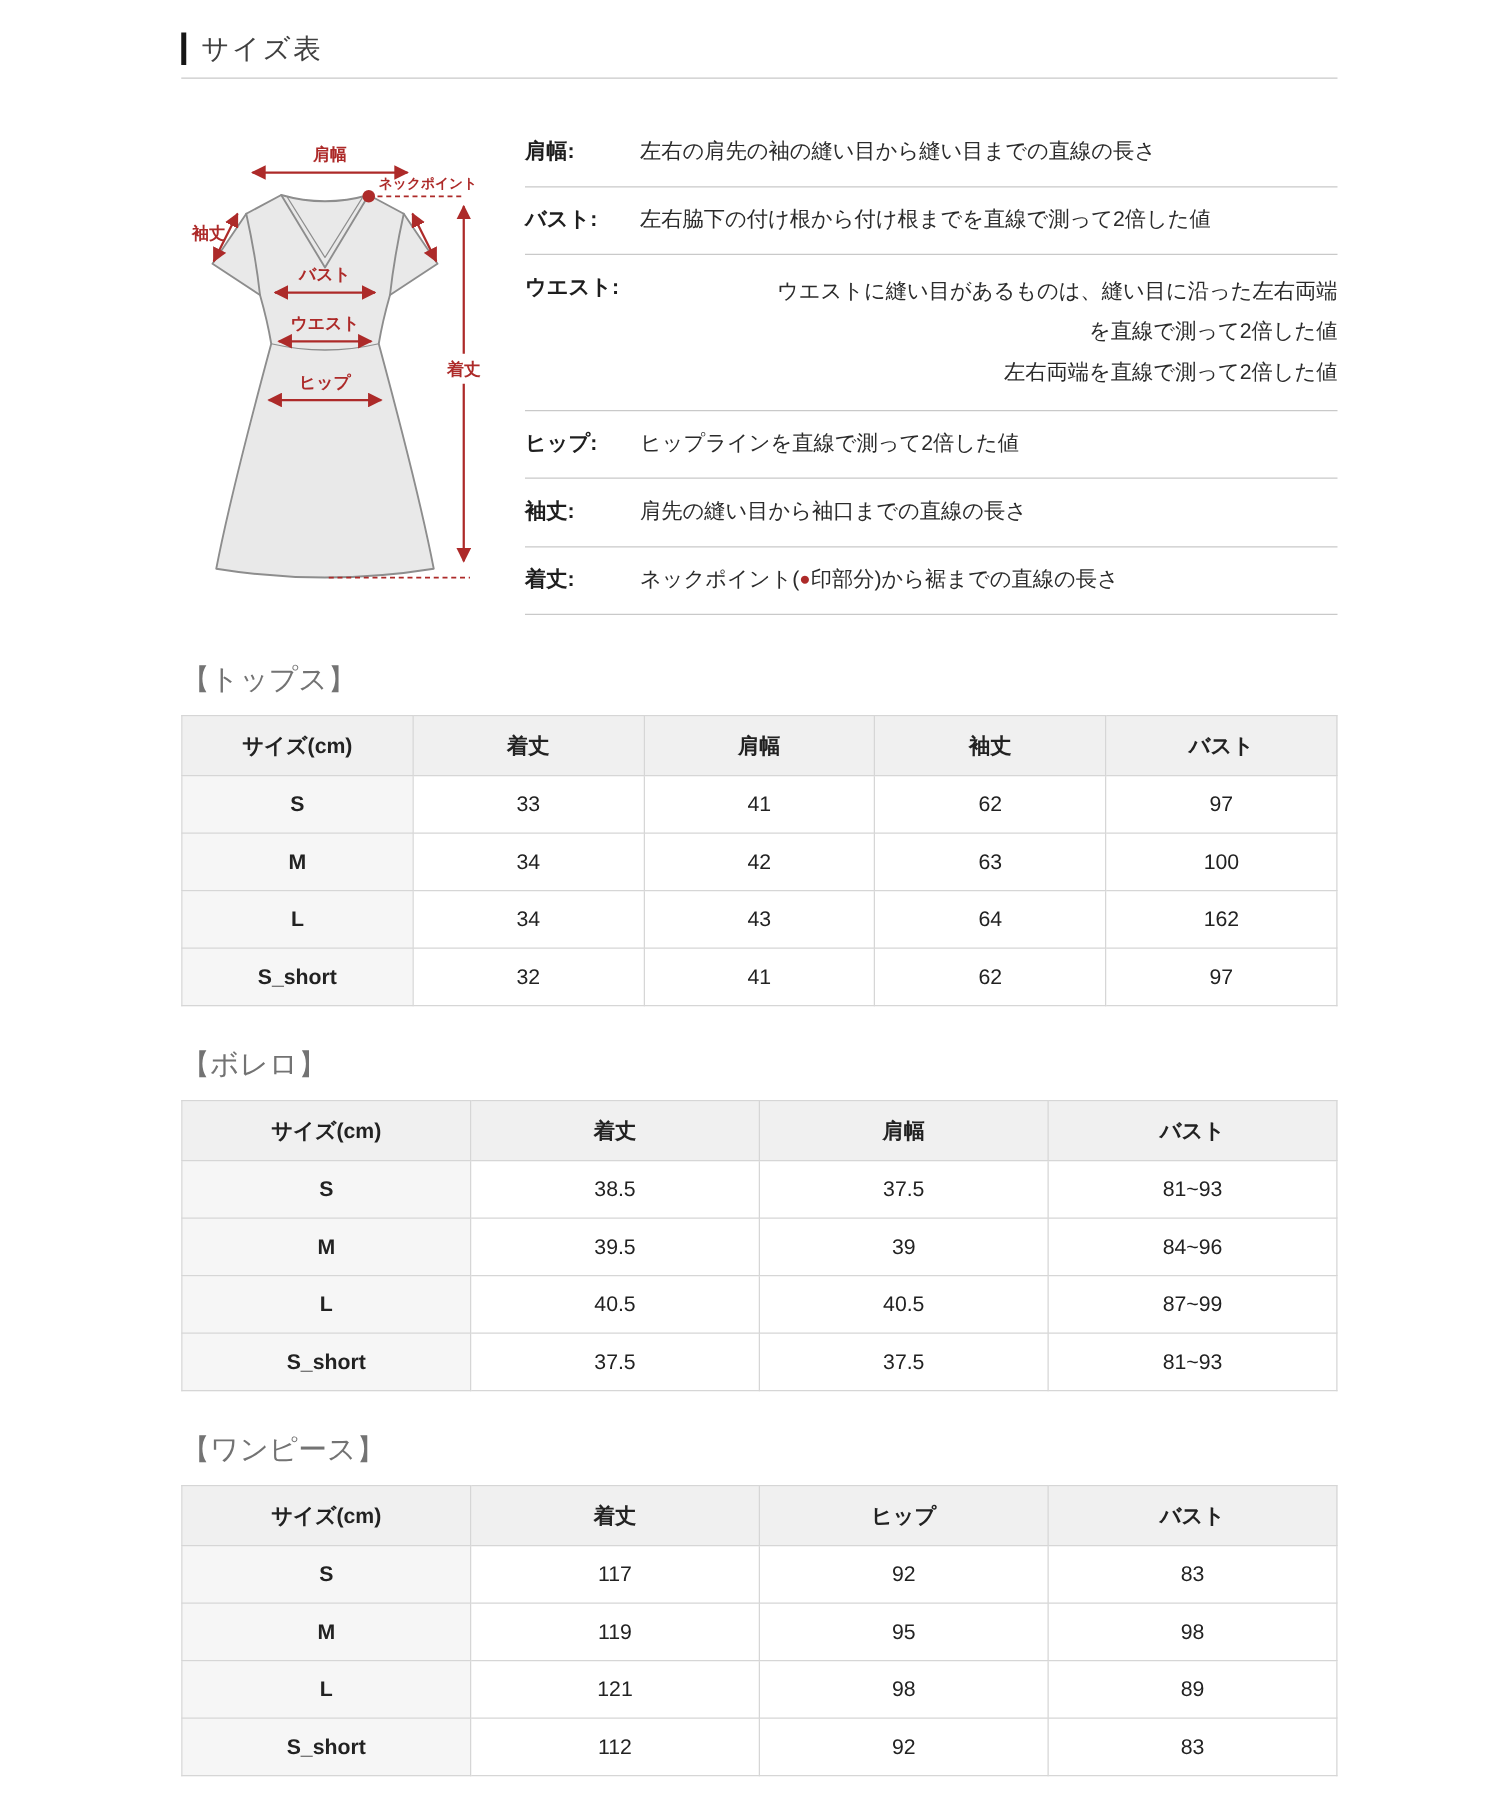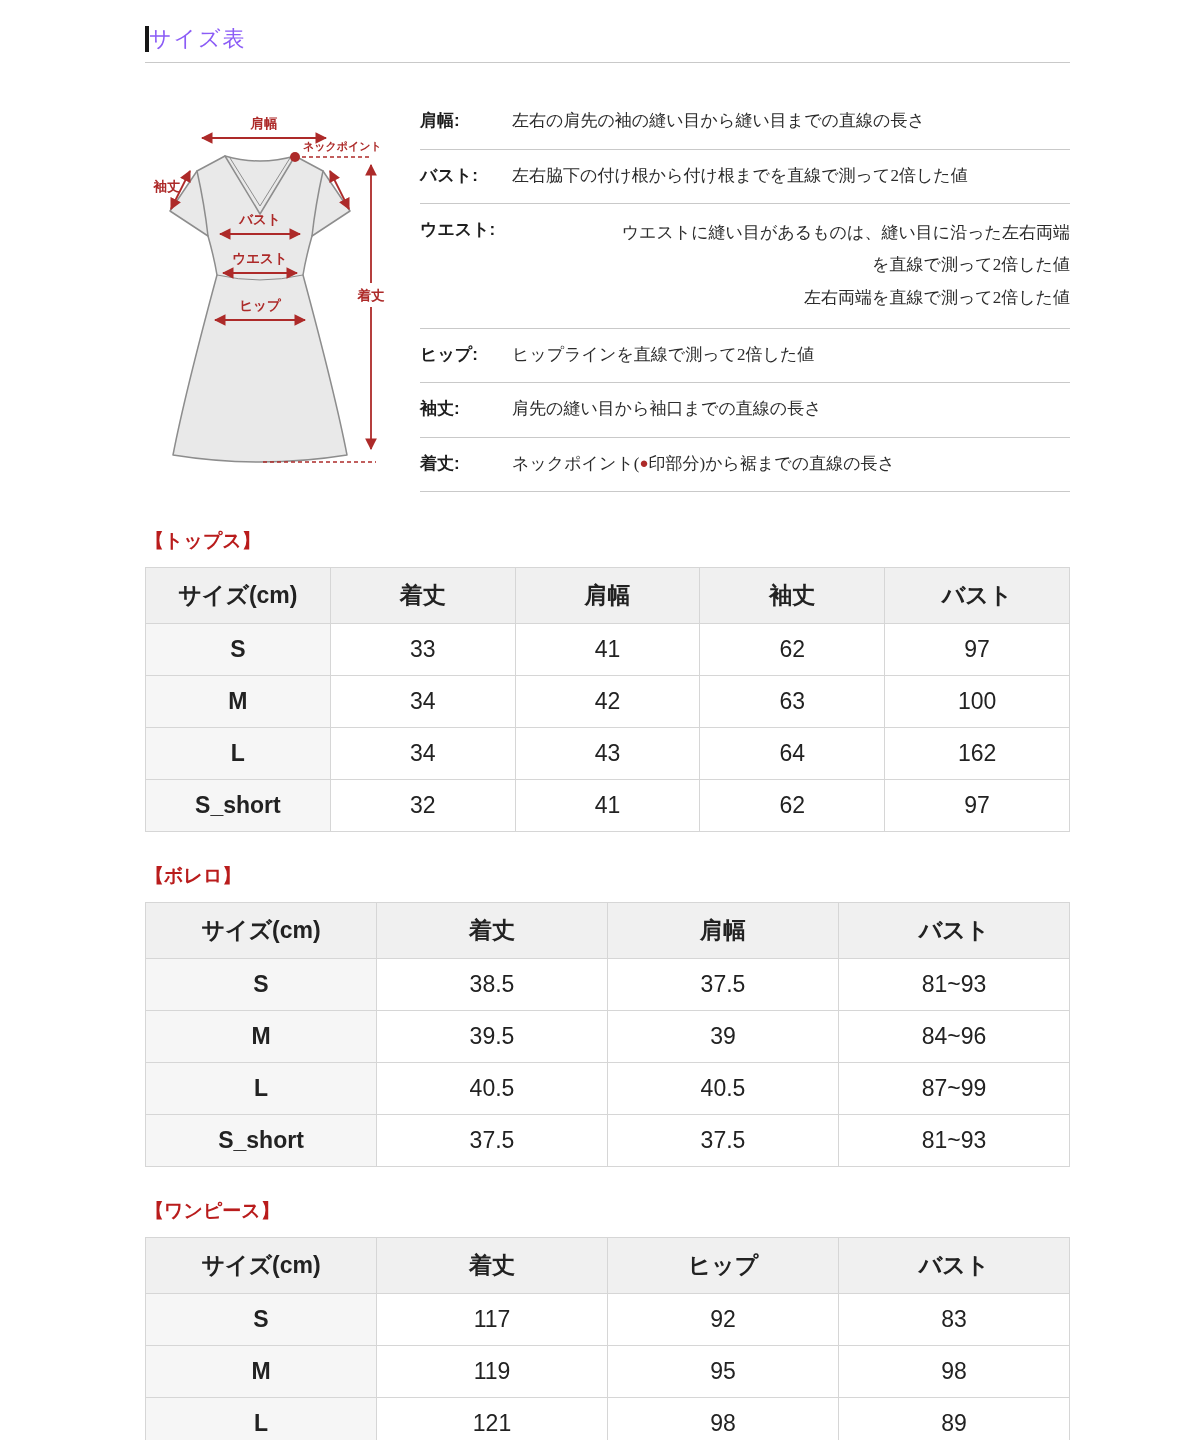--- a/index.html
+++ b/index.html
@@ -8,45 +8,45 @@
     font-family: "Liberation Sans", "DejaVu Sans", sans-serif;
     color: #222;
     -webkit-font-smoothing: antialiased;
   }
   .page { padding: 26px 130px 25px 145px; }
 
   
   .page-header { border-bottom: 1px solid #c9c9c9; padding-bottom: 10px; }
   .page-title {
     margin: 0; font-size: 22px; font-weight: 400; letter-spacing: 2px;
-    border-left: 4px solid #161616; line-height: 1.2; color: #8b5cf6;
+    border-left: 4px solid #161616; padding-left: 12px; line-height: 1.2; color: #404040;
   }
 
   
   .measure-section { display: flex; margin-top: 40px; }
   .diagram { width: 275px; flex: 0 0 275px; }
   .defs { flex: 1; margin-top: 0; }
   .def-row {
     display: flex; padding: 13px 0 14px;
     border-bottom: 1px solid #c9c9c9;
     font-size: 17px; line-height: 1.55; color: #2b2b2b;
   }
   .def-row:first-child { padding-top: 5px; }
   .def-term { width: 92px; flex: 0 0 92px; font-weight: 700; color: #1e1e1e; }
-  .def-desc { flex: 1; font-family: Liberation Serif, serif; }
+  .def-desc { flex: 1; }
   .def-row.multi .def-desc div { line-height: 1.9; text-align: right; }
   .inline-dot { font-size: 15px; vertical-align: 1px; }
 
   
   .size-group { margin-top: 31px; }
   .size-group.first { margin-top: 36px; }
-  .group-title { font-size: 19px; font-weight: 700; margin: 0 0 13px; color: #b91c1c; }
+  .group-title { font-size: 23px; font-weight: 400; margin: 0 0 13px; color: #737373; }
   .size-table {
     width: 100%; border-collapse: collapse; table-layout: fixed;
-    font-size: 23px; color: #222;
+    font-size: 17px; color: #222;
   }
   .size-table th, .size-table td {
     border: 1px solid #d6d6d6; text-align: center;
     padding: 12px 8px; height: 21px;
   }
   .size-table thead th { background: #f0f0f0; font-weight: 700; }
   .size-table tbody th { background: #f6f6f6; font-weight: 700; }
   .size-table tbody td { background: #fff; font-weight: 400; margin-left: 44px; }
 
   

